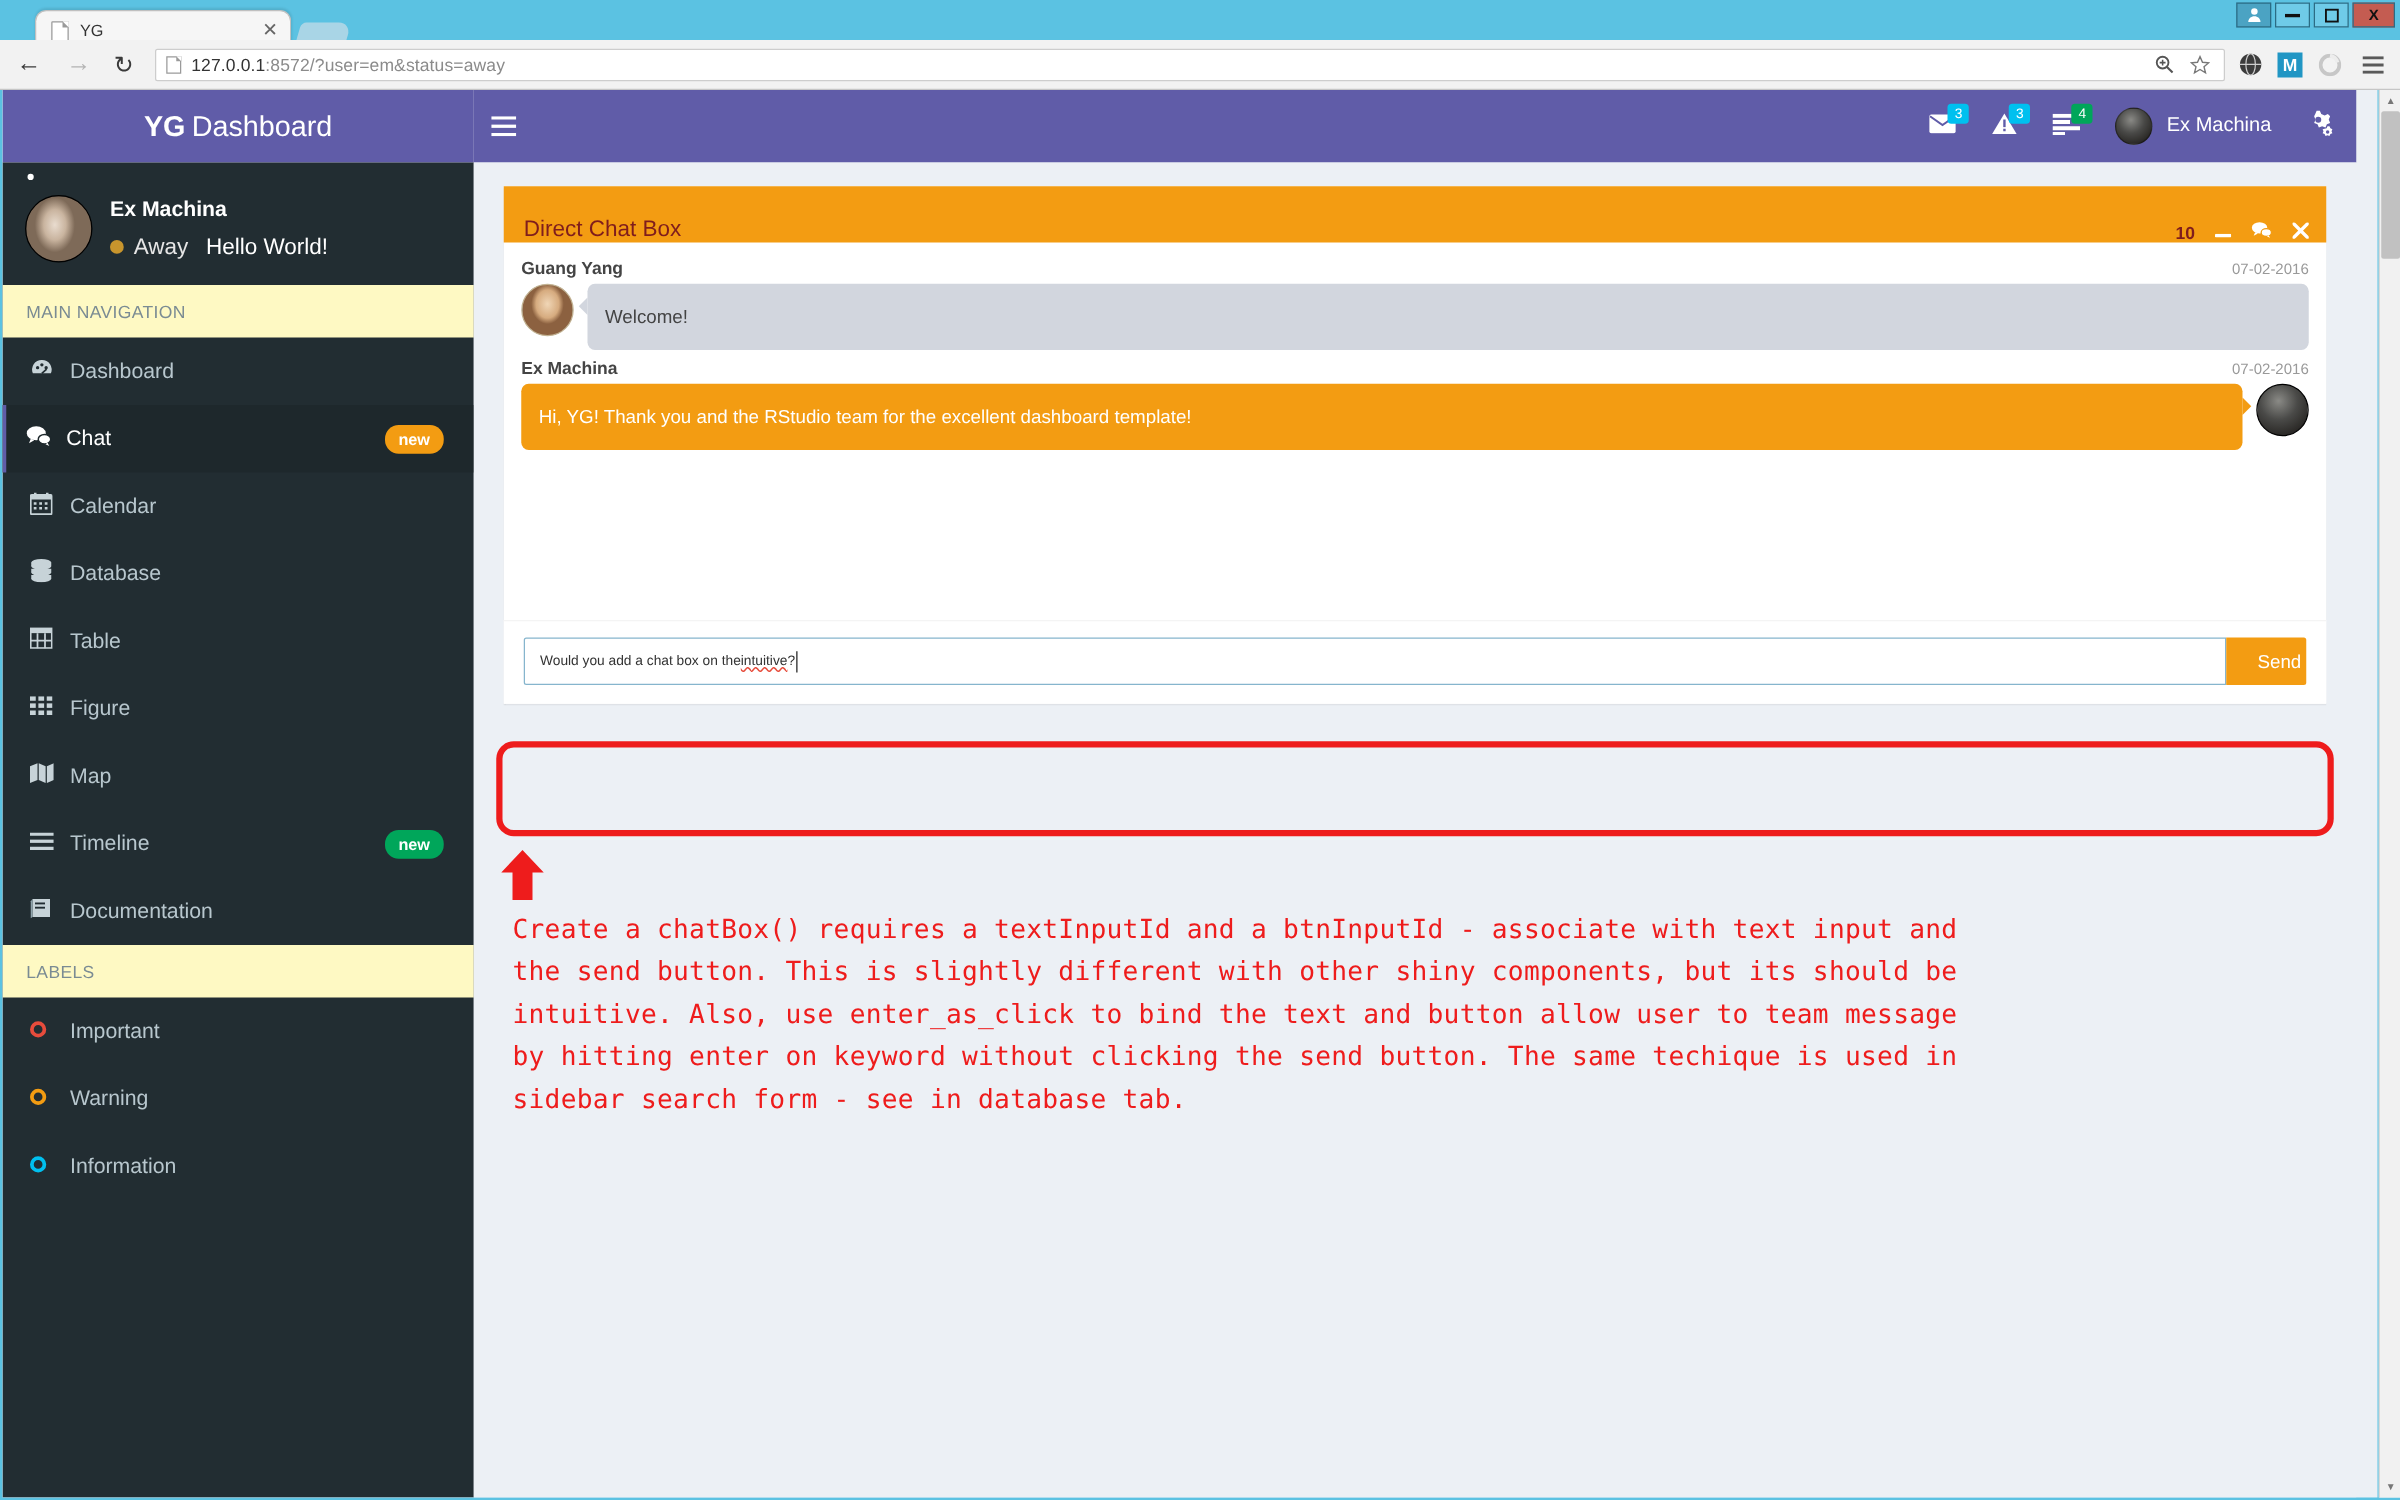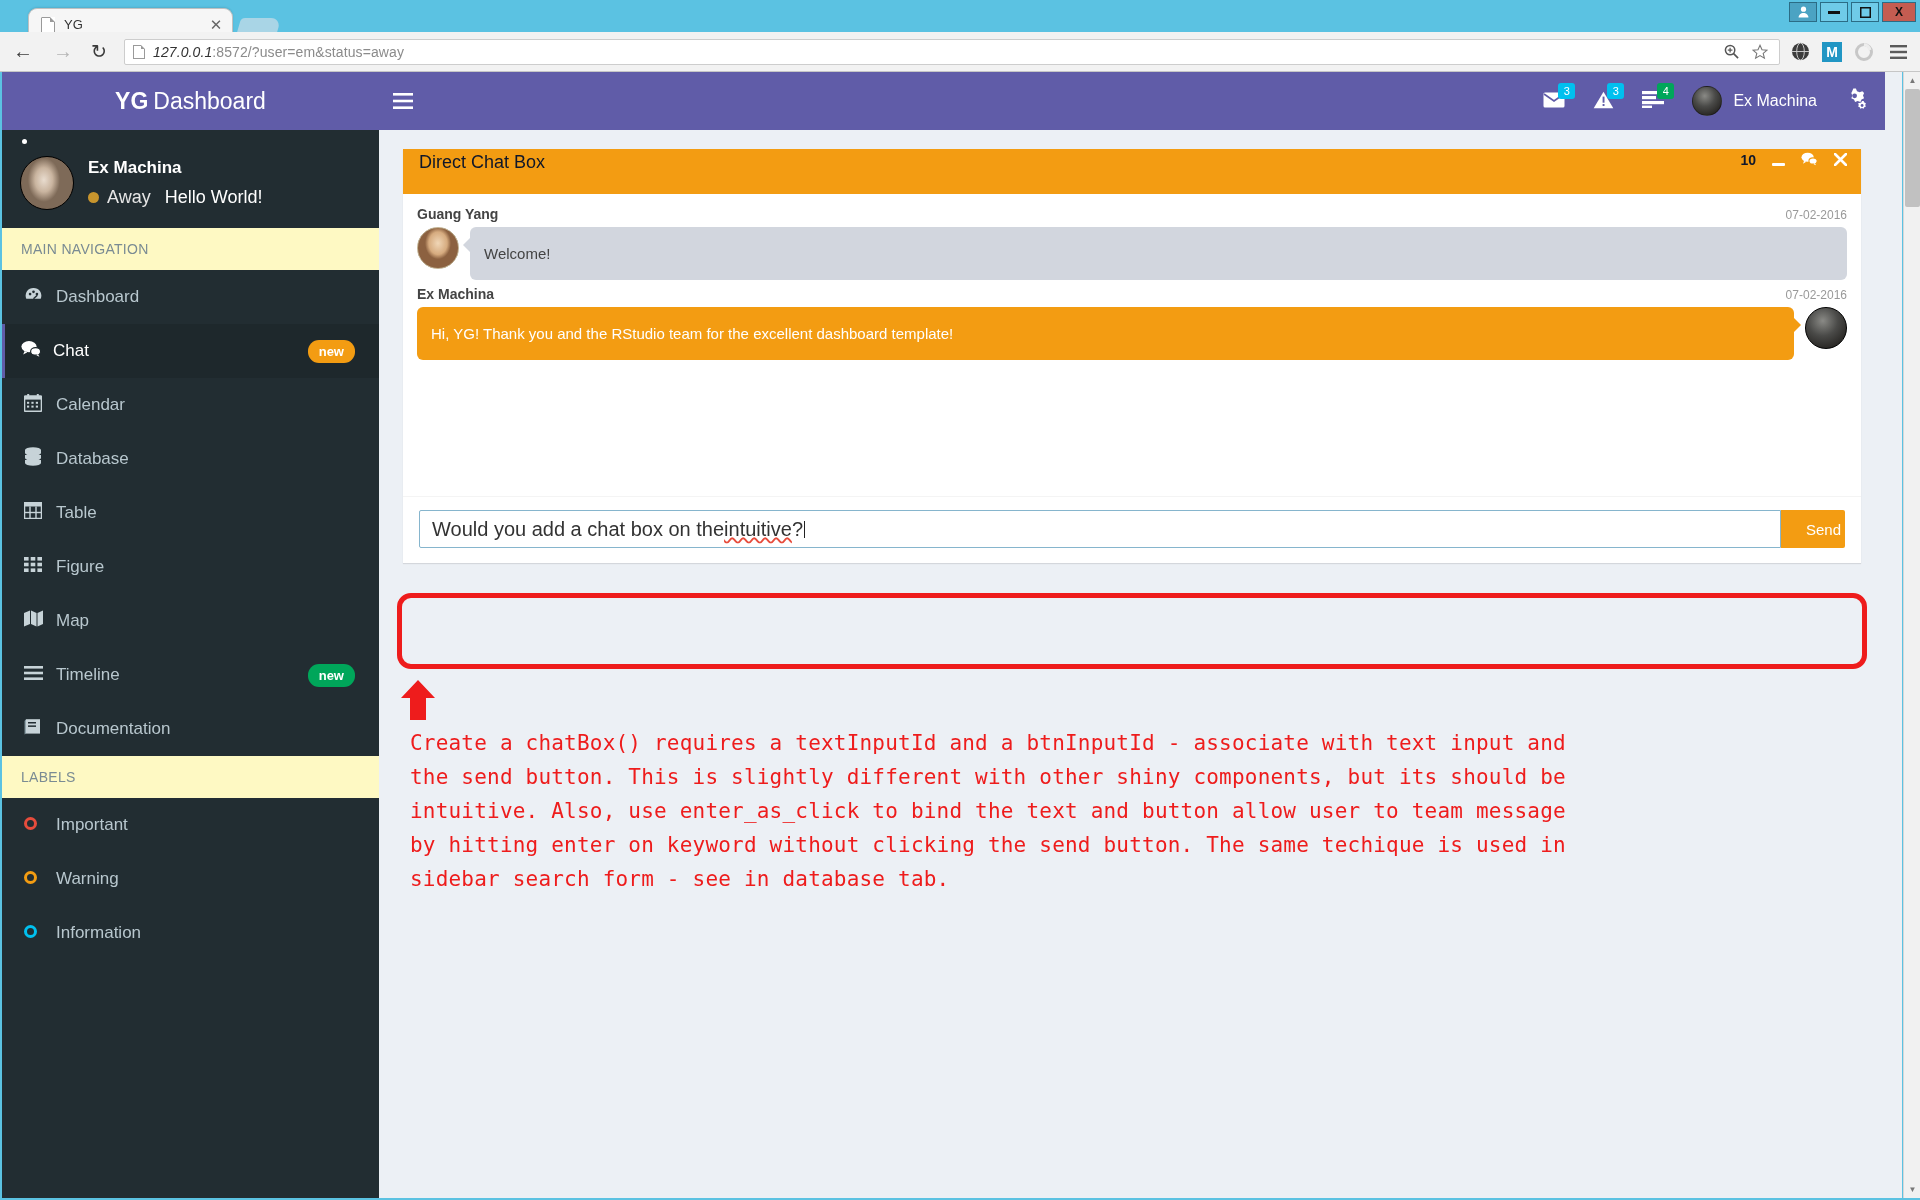--- a/index.html
+++ b/index.html
@@ -95,21 +95,21 @@
   }
   .url-favicon::after {
     content: ""; position: absolute; right: -1px; top: -1px;
     border-width: 0 4px 4px 0; border-style: solid;
     border-color: #9a9a9a #fff;
   }
   .url-text {
     margin-left: 8px; font-size: 14px; color: #8b8b8b;
     letter-spacing: 0.1px;
   }
-  .url-text b { color: #333; font-weight: normal; font-style: italic; }
+  .url-text b { color: #333; font-weight: normal; }
   .url-right { margin-left: auto; display: flex; align-items: center; gap: 5px; padding-right: 7px; }
   .tb-icon {
     width: 24px; height: 24px;
     display: flex; align-items: center; justify-content: center;
     font-size: 17px; color: #5a5a5a; cursor: pointer;
   }
   .ext-icons { display: flex; align-items: center; gap: 10px; padding-right: 10px; }
   .ext-m {
     width: 20px; height: 20px; background: #2196c4; color: #fff;
     font-size: 14px; font-weight: bold; display: flex;
@@ -244,22 +244,22 @@
     width: 1506px; height: 1068px; background: #ecf0f5;
     padding: 19px 24px 0 24px;
   }
   .box {
     background: #fff; border-top: 3px solid #f39c12;
     box-shadow: 0 1px 1px rgba(0,0,0,0.1);
     width: 1458px;
   }
   .box-header {
     height: 42px; background: #f39c12;
-    display: flex; align-items: flex-start;
-    padding: 0 14px 0 16px; color: #0f172a; gap: 41px;
+    display: flex; align-items: flex-end;
+    padding: 0 14px 0 16px; color: #7f1d1d; gap: 41px;
   }
   .box-title { font-size: 18px; }
   .box-tools { margin-left: auto; display: flex; align-items: center; gap: 16px; }
   .box-count { font-size: 14px; font-weight: bold; }
   .box-tool { font-size: 15px; color: #fff; cursor: pointer; line-height: 1; }
   .box-body { padding: 12px 14px 4px 14px; height: 302px; }
 
   .chat-msg { margin-bottom: 6px; }
   .msg-head { display: flex; align-items: baseline; }
   .msg-name { font-size: 14px; font-weight: bold; color: #444; }
@@ -301,21 +301,21 @@
   }
 
   .box-footer {
     border-top: 1px solid #f4f4f4;
     padding: 13px 16px 15px 16px; background: #fff;
   }
   .input-group { display: flex; height: 38px; }
   .chat-input-wrap {
     flex: 1; border: 1px solid #86b5cd; border-radius: 2px 0 0 2px;
     display: flex; align-items: center; padding: 0 12px; background: #fff;
-    font-size: 20px; color: #333;
+    font-size: 11px; color: #333;
   }
   .typo { text-decoration: underline wavy #e74c3c; text-decoration-skip-ink: none; }
   .caret {
     display: inline-block; width: 1px; height: 17px;
     background: #222; margin-left: 1px; vertical-align: -3px;
   }
   .send-btn {
     width: 64px; background: #f39c12; color: #fff; border: none;
     font-size: 15px; cursor: pointer; border-radius: 0 2px 2px 0;
     font-family: "Liberation Sans", sans-serif;

